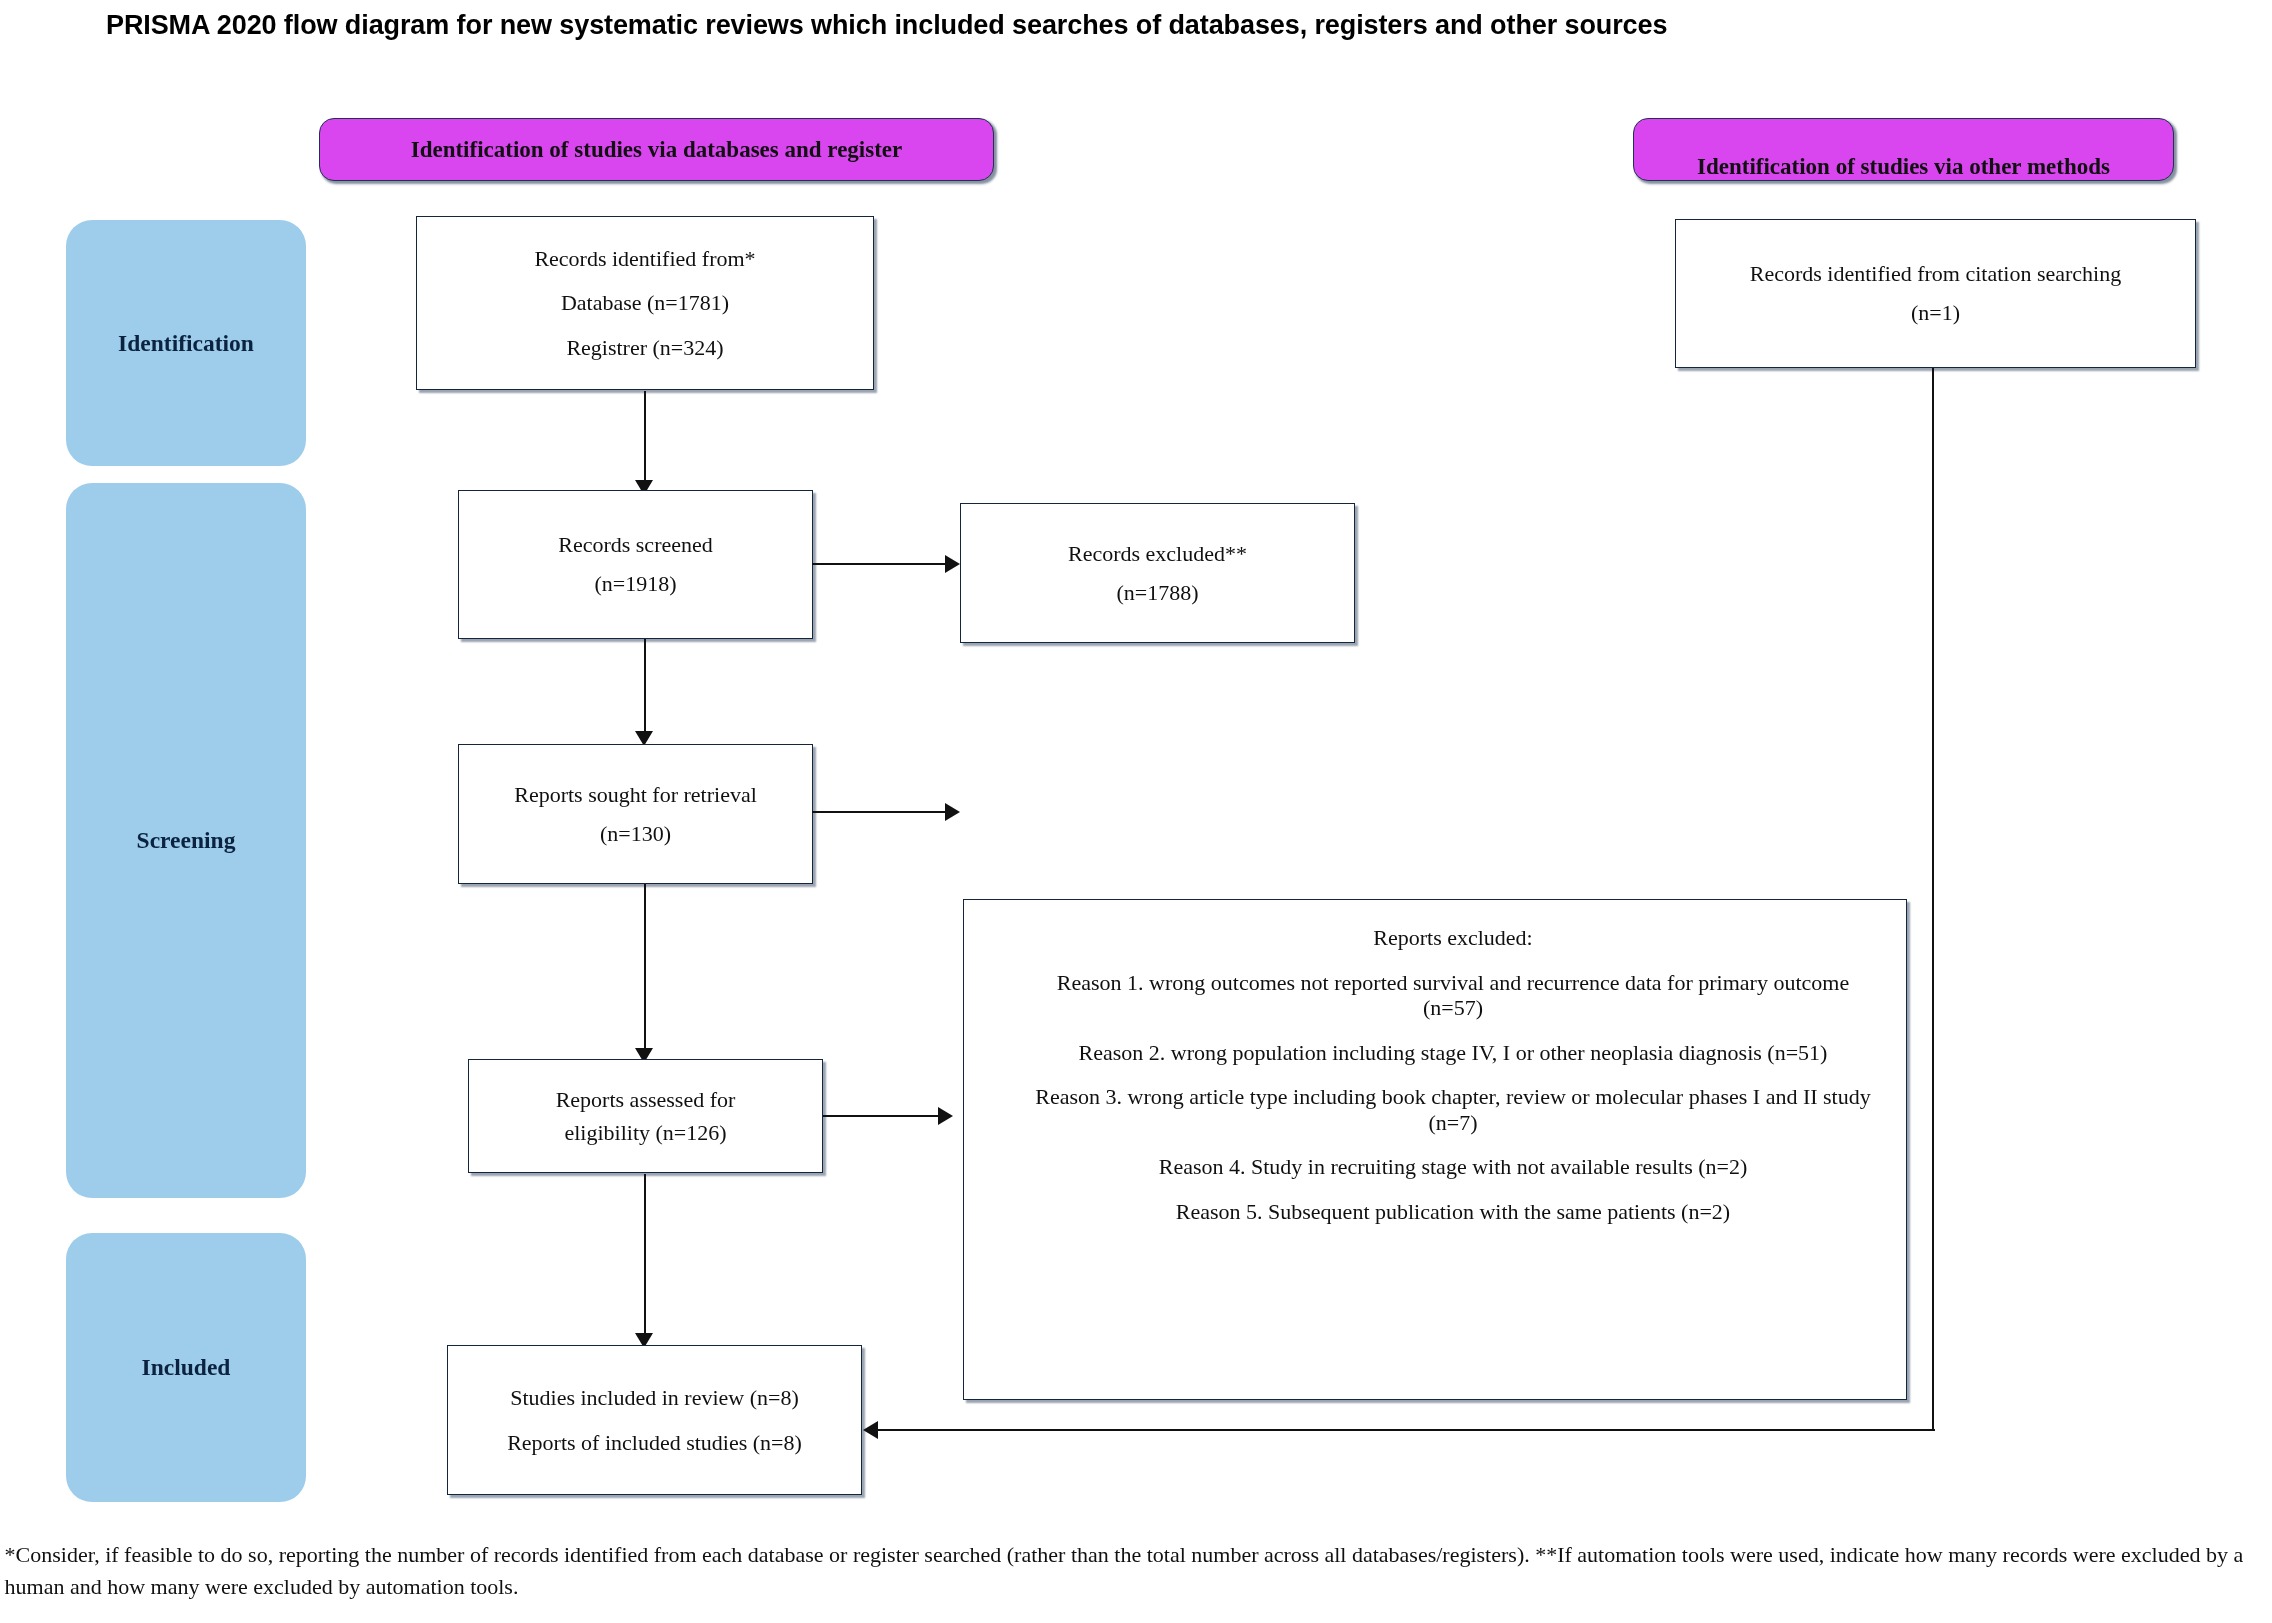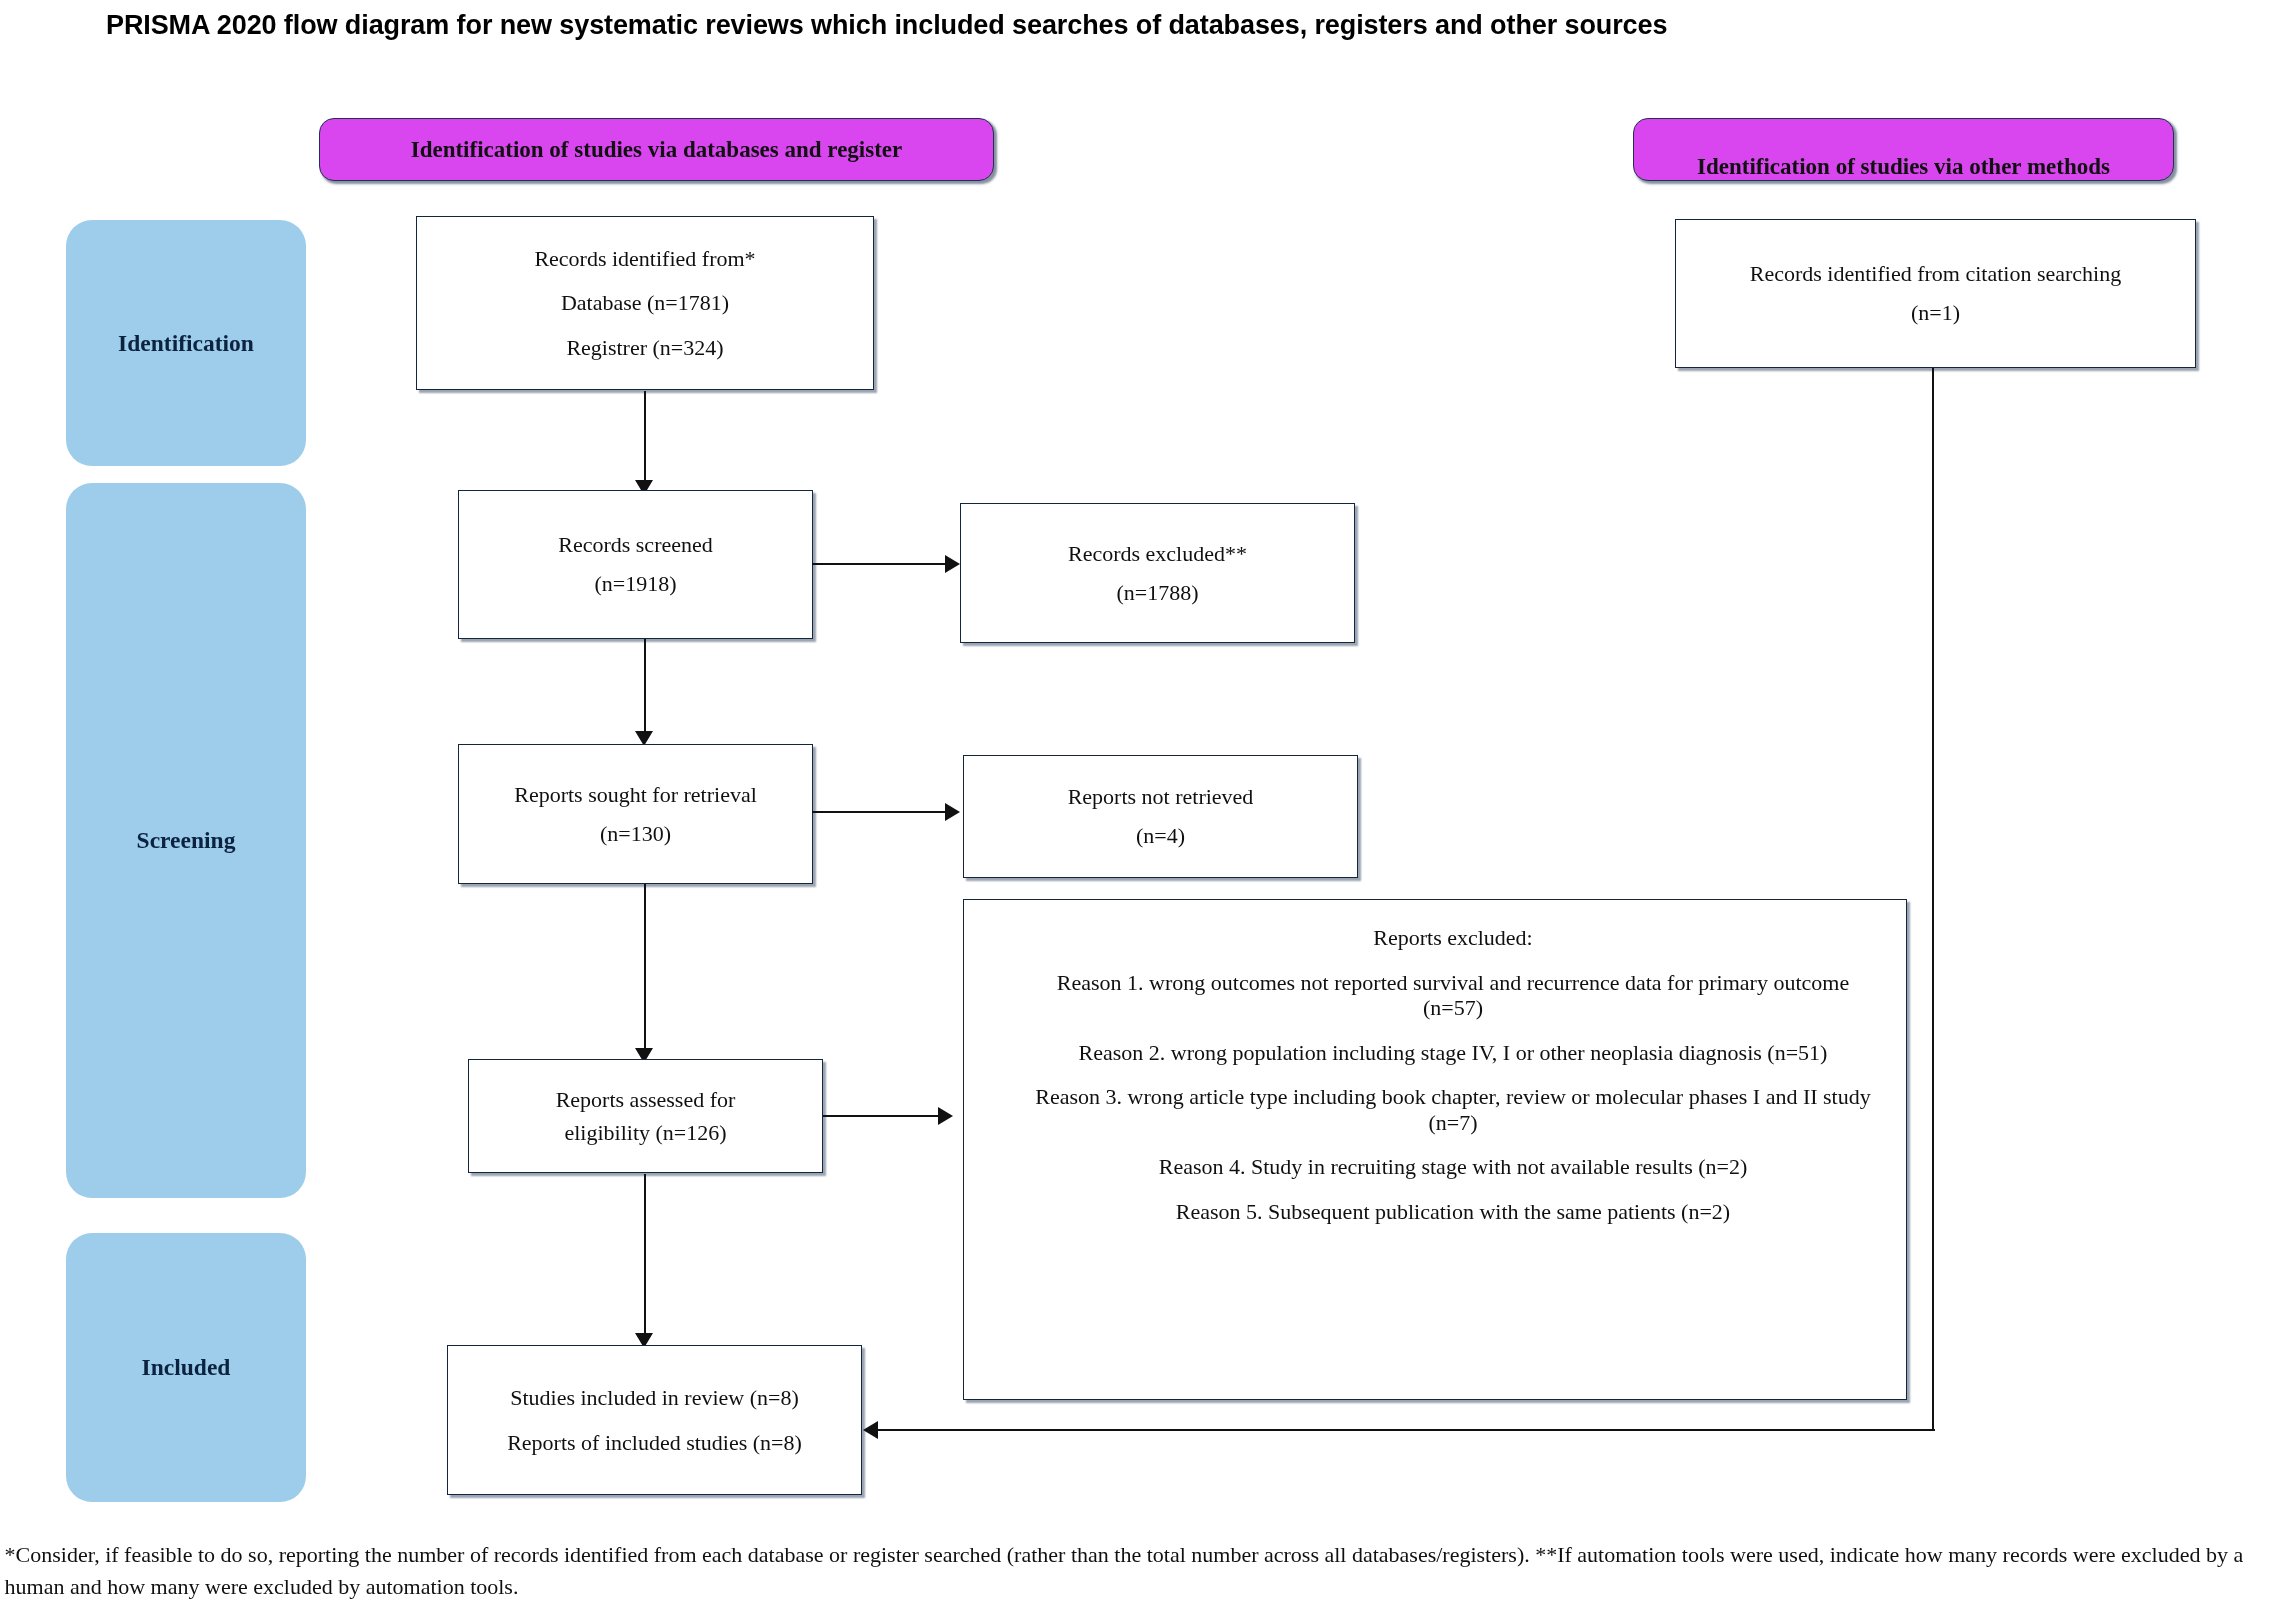--- a/index.html
+++ b/index.html
@@ -179,24 +179,20 @@
   <div class="arrow-down" style="left:635px; top:731px;"></div>
 
   <div class="box spaced2" style="left:458px; top:744px; width:355px; height:140px;">
     <span class="ln">Reports sought for retrieval</span>
     <span class="ln">(n=130)</span>
   </div>
 
   <div class="hline" style="left:812px; top:811px; width:140px;"></div>
   <div class="arrow-right" style="left:945px; top:803px;"></div>
 
-  <div class="box spaced2" style="left:963px; top:755px; width:395px; height:123px;">
-    <span class="ln">Reports not retrieved</span>
-    <span class="ln">(n=4)</span>
-  </div>
 
   <div class="vline" style="left:644px; top:884px; height:172px;"></div>
   <div class="arrow-down" style="left:635px; top:1048px;"></div>
 
   <div class="box tight" style="left:468px; top:1059px; width:355px; height:114px;">
     <span class="ln">Reports assessed for</span>
     <span class="ln">eligibility (n=126)</span>
   </div>
 
   <div class="hline" style="left:823px; top:1115px; width:123px;"></div>

